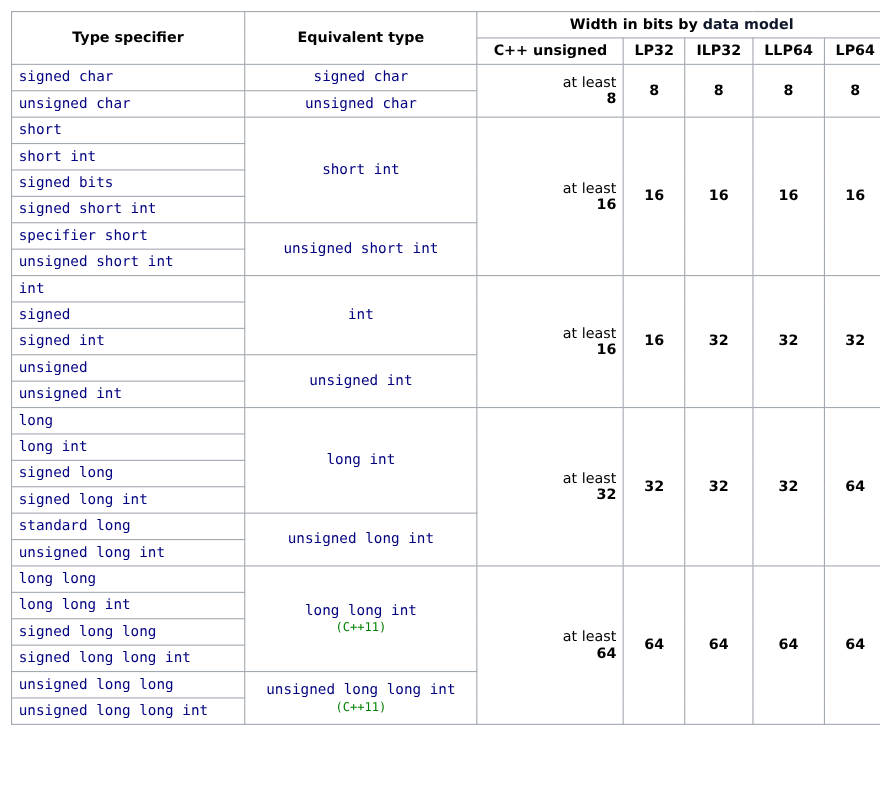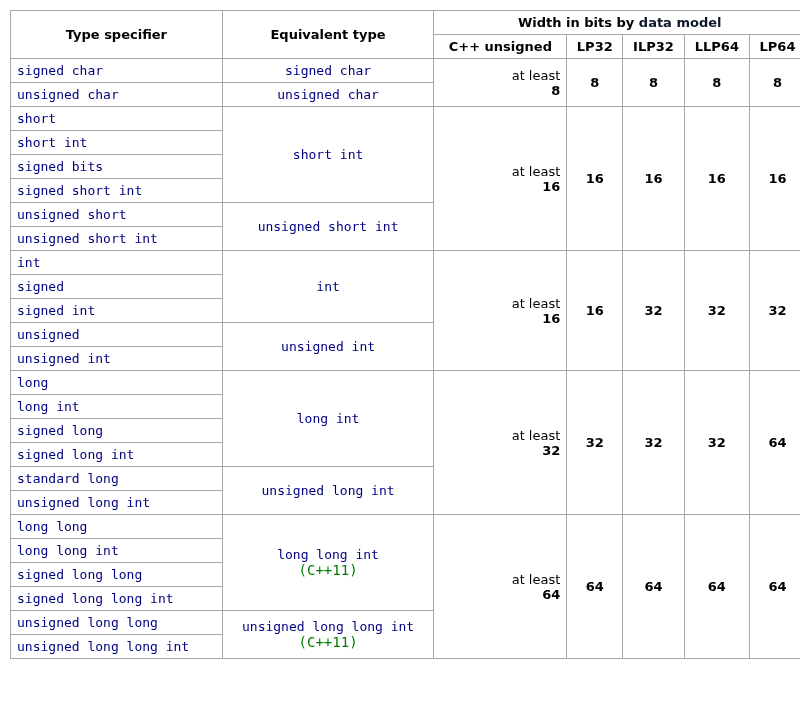--- a/index.html
+++ b/index.html
@@ -42,21 +42,21 @@
   td.num {
     text-align: center;
     font-weight: bold;
   }
   a.link {
     color: #0f172a;
     text-decoration: none;
   }
   .mark {
     color: #008000;
-    font-size: 14px;
+    font-size: 11px;
     font-family: "DejaVu Sans Mono", Menlo, Consolas, monospace;
   }
   .al { display:block; }
   .alv { font-weight: bold; }
 </style>
 </head>
 <body>
 
 <table>
   <thead>
@@ -107,21 +107,21 @@
       <tr>
         <td class="spec">short int</td>
       </tr>
       <tr>
         <td class="spec">signed bits</td>
       </tr>
       <tr>
         <td class="spec">signed short int</td>
       </tr>
       <tr>
-        <td class="spec">unsigned short</td>
+        <td class="spec">specifier short</td>
         <td class="eq" rowspan="2">unsigned short int</td>
       </tr>
       <tr>
         <td class="spec">unsigned short int</td>
       </tr>
       <tr>
         <td class="spec">int</td>
         <td class="eq" rowspan="3">int</td>
         <td class="std" rowspan="5">
           <span class="al">at least</span>

